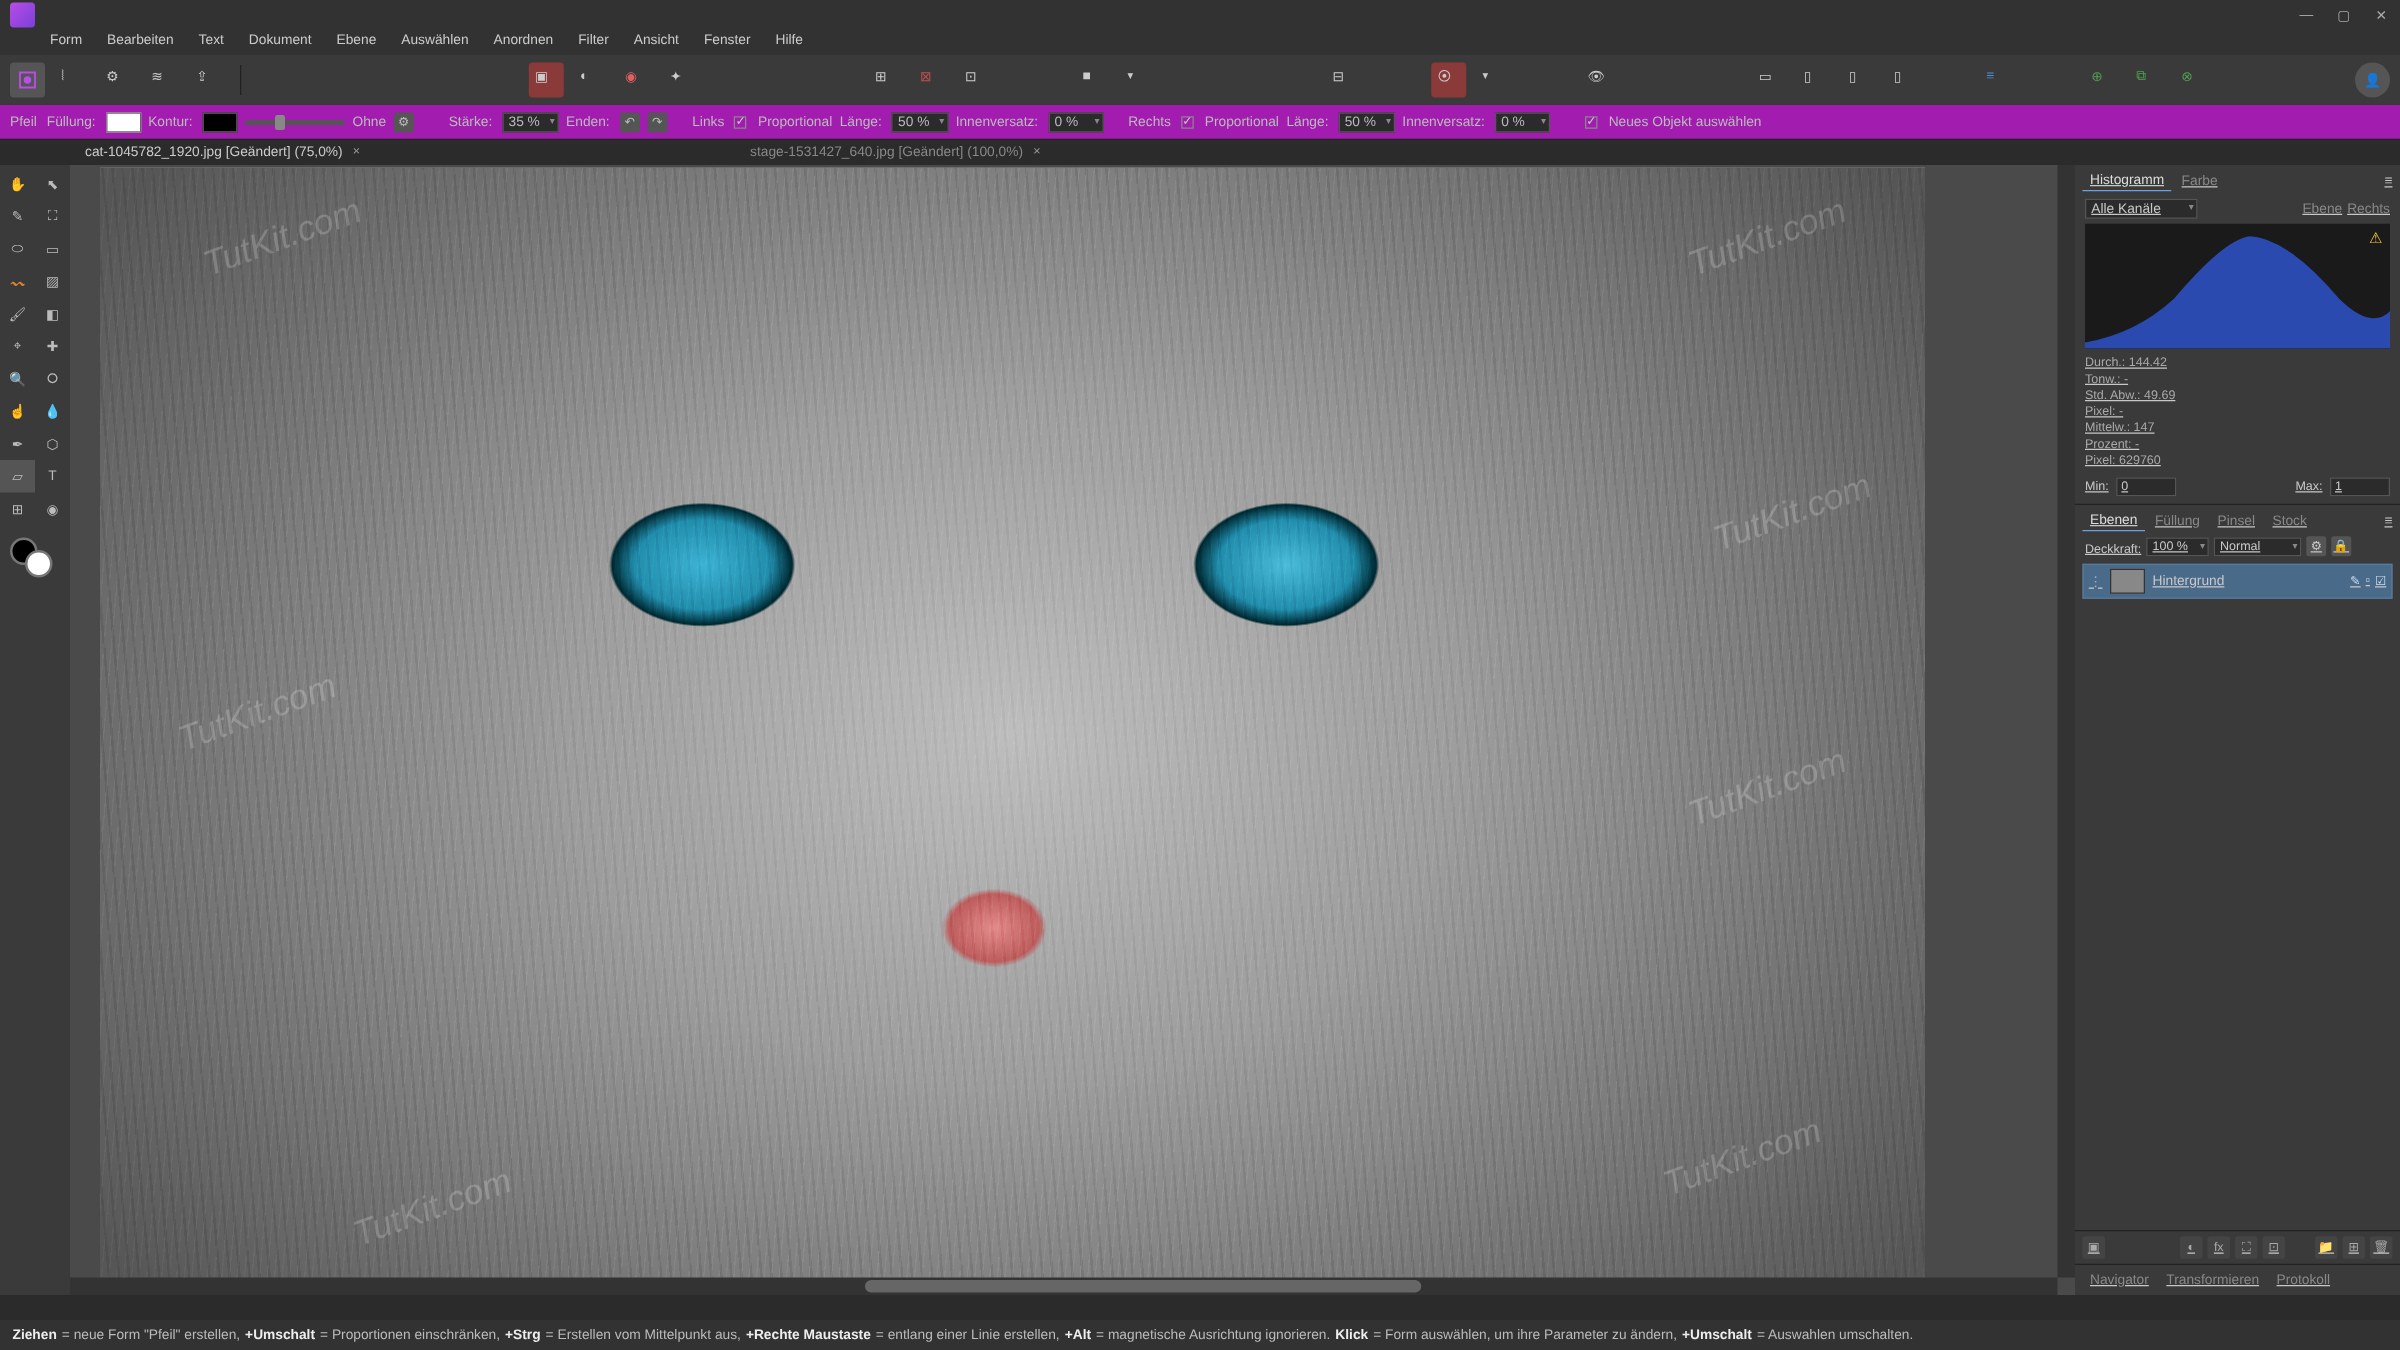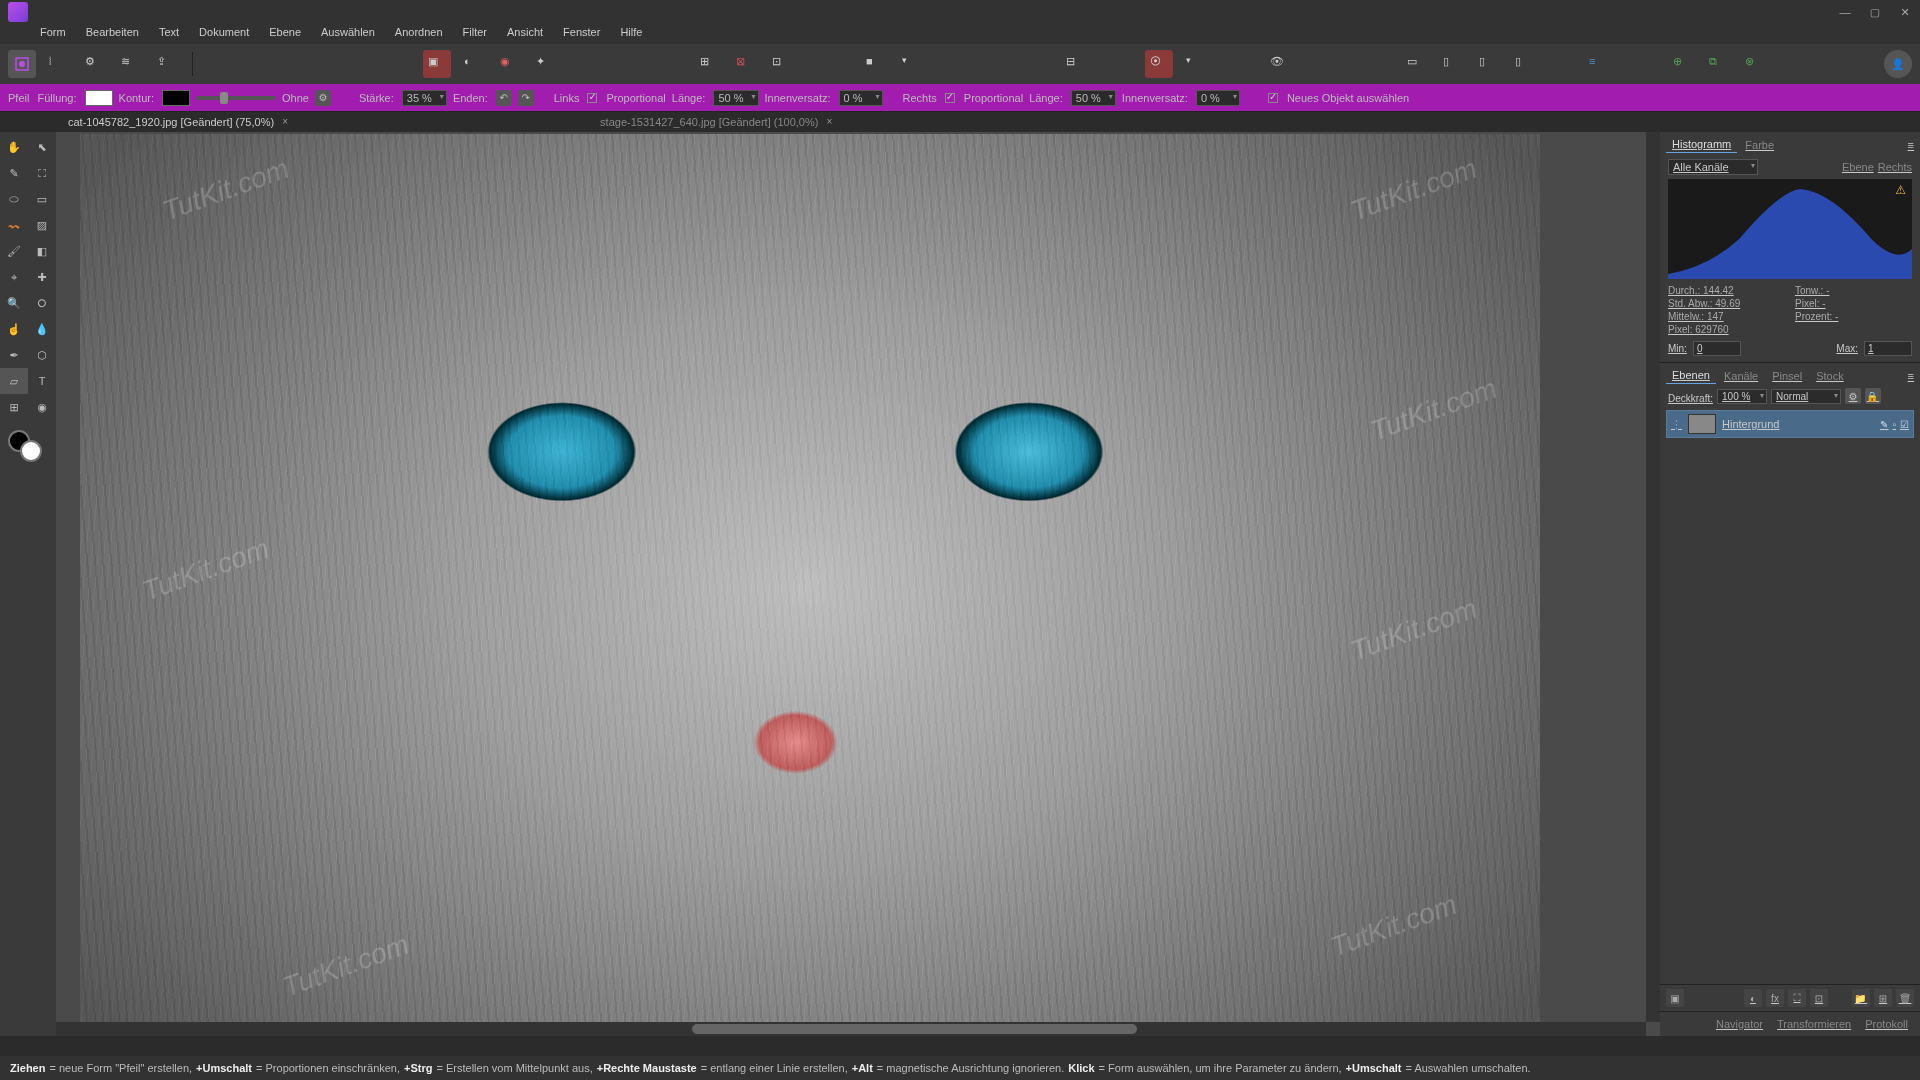--- a/index.html
+++ b/index.html
@@ -80,36 +80,36 @@
 .panels { width:260px; background:#3a3a3a; display:flex; flex-direction:column;text-decoration:underline; }
 .panel-tabs { display:flex; padding:4px 6px 0; gap:2px; font-size:11px; align-items:center; }
 .panel-tabs .pt { padding:2px 6px; color:#888; }
 .panel-tabs .pt.active { color:#ddd; border-bottom:1px solid #6aa1e0; }
 .panel-tabs .right { margin-left:auto; display:flex; gap:4px; }
 .panel-body { padding:6px 8px; }
 .histo-dd { display:flex; gap:4px; margin-bottom:4px; align-items:center; }
 .histo { width:100%; height:100px; background:#1a1a1a; position:relative; overflow:hidden; }
 .histo svg { width:100%; height:100%; }
 .warn { position:absolute; top:4px; right:6px; color:#f0c040; font-size:12px; }
-.stats { display:grid; grid-template-columns:1fr 1fr; gap:2px 10px; font-size:10px; color:#aaa; margin-top:6px; }
+.stats { display:grid; grid-template-columns:1fr; gap:2px 10px; font-size:10px; color:#aaa; margin-top:6px; }
 .minmax { display:flex; gap:6px; align-items:center; margin-top:6px; font-size:10px; }
 .minmax input { width:48px; background:#2b2b2b; border:1px solid #555; color:#ccc; padding:1px 3px; font-size:10px; }
 
 .layers-head { display:flex; align-items:flex-end; gap:4px; padding:4px 8px; font-size:10px; }
 .layers-head .dd { min-width:50px; }
 .layer-row { display:flex; align-items:center; background:#4a6a8a; margin:2px 6px; padding:3px 4px; gap:6px; border:1px solid #5a7a9a; }
 .layer-thumb { width:28px; height:20px; background:#888; border:1px solid #333; }
 .layer-icons { margin-left:auto; display:flex; gap:4px; color:#cde; font-size:10px; }
 .layers-list { flex:1; overflow:auto; }
 
 .panel-bottom { display:flex; padding:4px 6px; gap:4px; border-top:1px solid #222; }
 .pb-btn { width:18px; height:18px; background:#444; border-radius:2px; display:flex; align-items:center; justify-content:center; font-size:10px; color:#aaa; }
 .pb-btn.r { margin-left:auto; }
 
-.bottom-tabs { display:flex; padding:4px 6px; gap:2px; font-size:11px; border-top:1px solid #222;justify-content:flex-end; }
+.bottom-tabs { display:flex; padding:4px 6px; gap:2px; font-size:11px; border-top:1px solid #222; }
 .bottom-tabs .pt { padding:2px 6px; color:#888; }
 
 
 .status { height:24px; background:#323232; display:flex; align-items:center; padding:0 10px; font-size:11px; color:#bbb; gap:4px; }
 .status b { color:#eee; }
 </style>
 </head>
 <body>
 
 <div class="titlebar">
@@ -359,21 +359,21 @@
         <span>Min:</span>
         <input value="0" style="">
         <div style="flex:1"></div>
         <span>Max:</span>
         <input value="1" style="">
       </div>
     </div>
 
     <div class="panel-tabs" style="border-top:1px solid #222">
       <div class="pt active">Ebenen</div>
-      <div class="pt">Kanäle</div>
+      <div class="pt">Füllung</div>
       <div class="pt">Pinsel</div>
       <div class="pt">Stock</div>
       <div class="right">
           <div>≡</div>
         </div>
     </div>
     <div class="layers-head">
       <span>Deckkraft:</span>
       <div class="dd">100 %</div>
       <div class="dd" style="min-width:70px">Normal</div>

